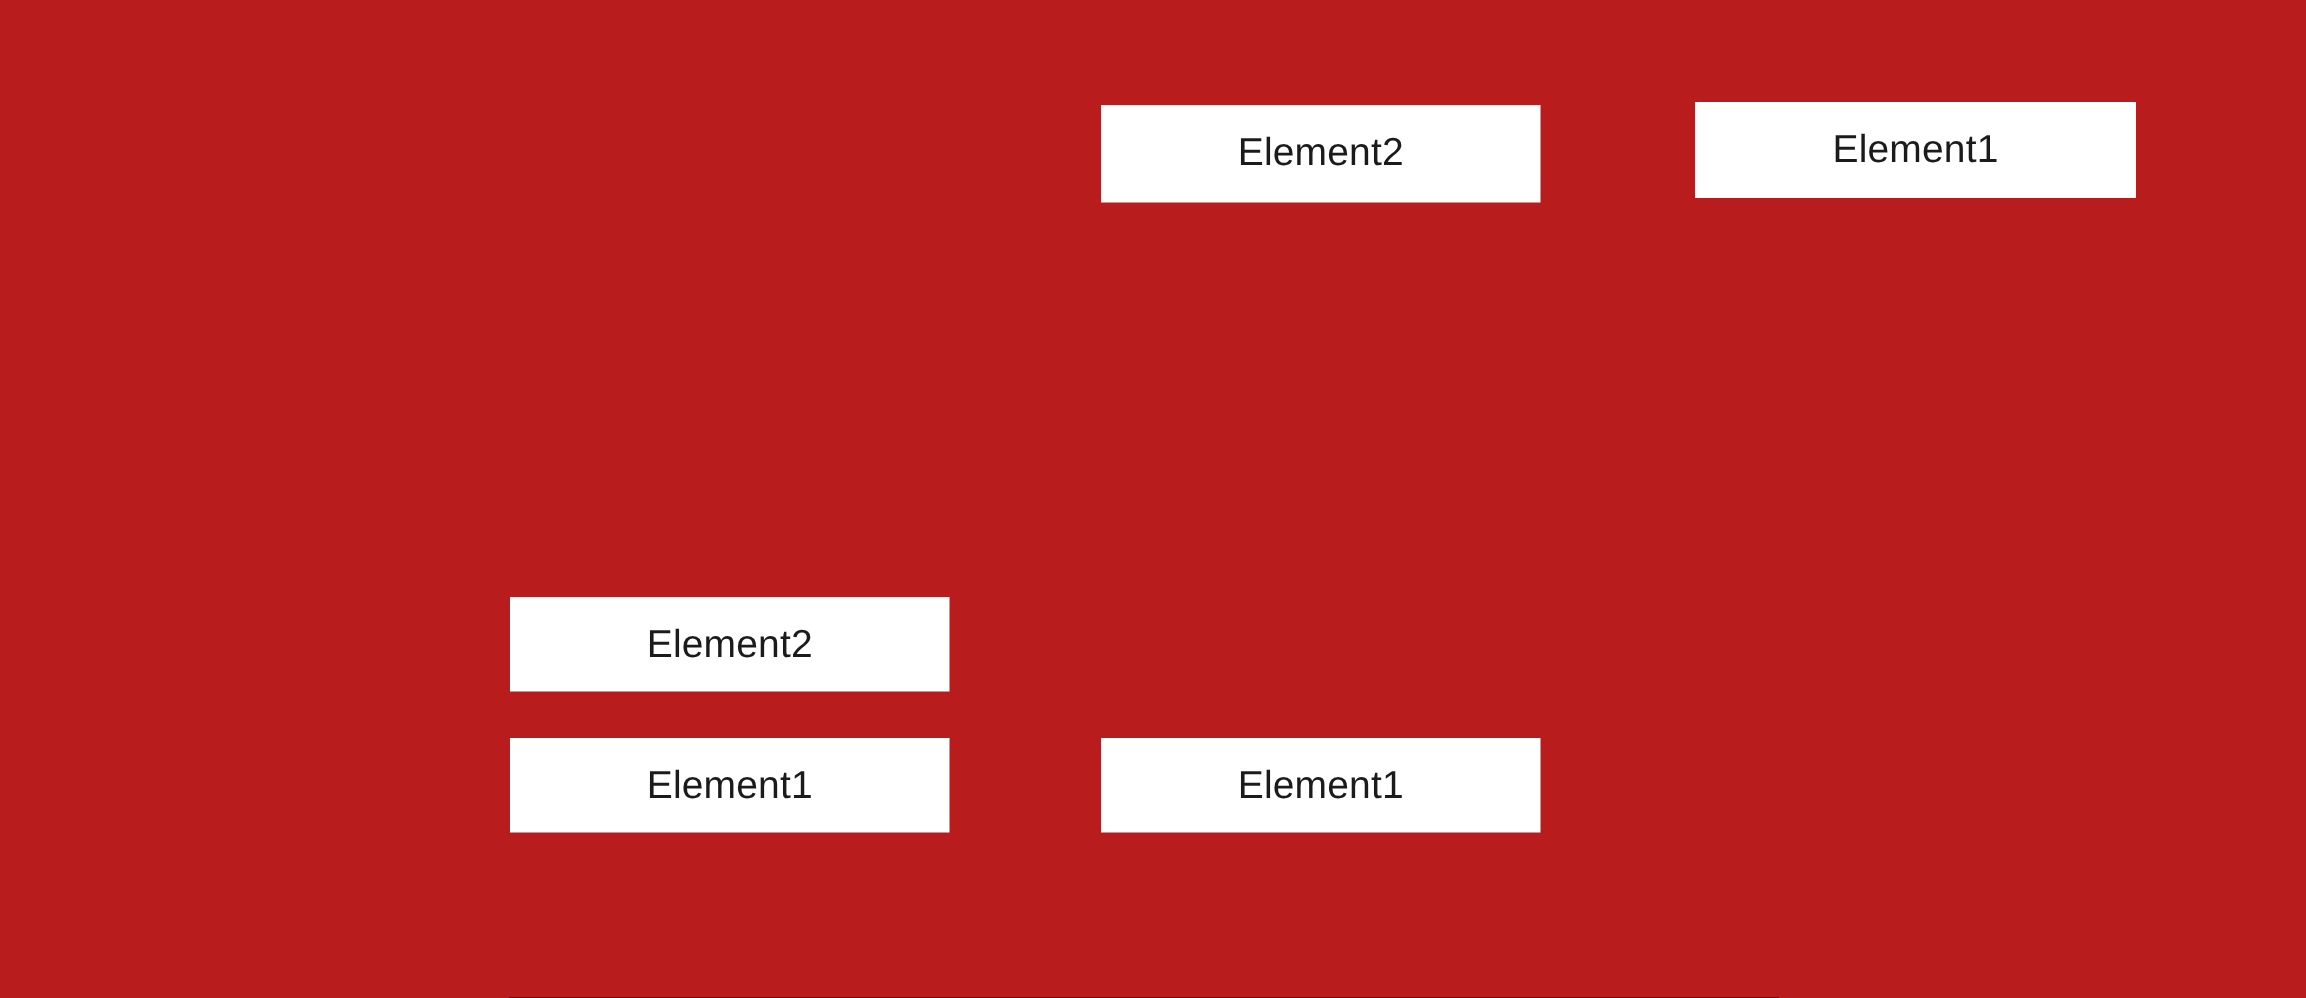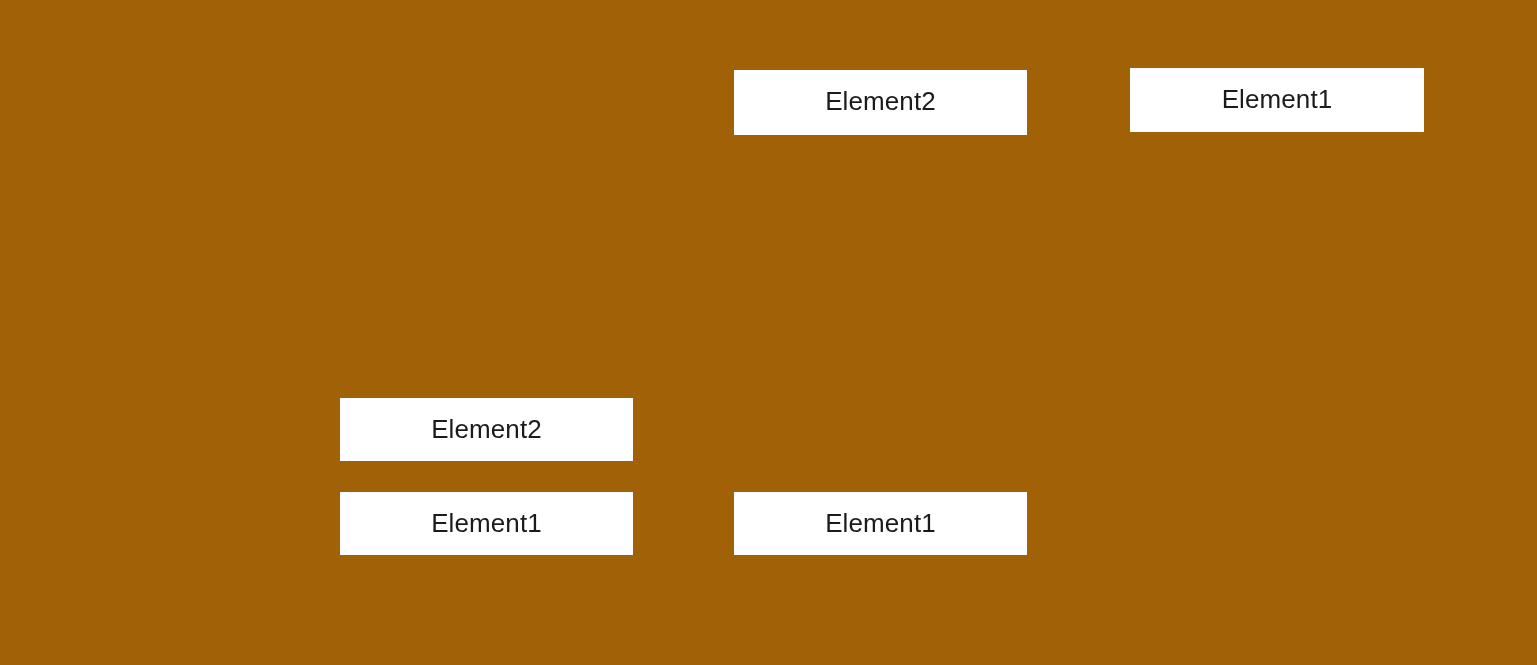--- a/index.html
+++ b/index.html
@@ -5,21 +5,21 @@
 <style>
   html, body {
     margin: 0;
     padding: 0;
     background: #000000;
   }
   #canvas {
     position: relative;
     width: 1537px;
     height: 665px;
-    background: #a16207;
+    background: #b91c1c;
     overflow: hidden;
     font-family: "Liberation Sans", "DejaVu Sans", sans-serif;
   }
   .node-box {
     position: absolute;
     box-sizing: border-box;
     background: #ffffff;
     border: 0;
     display: block;
     overflow: hidden;

